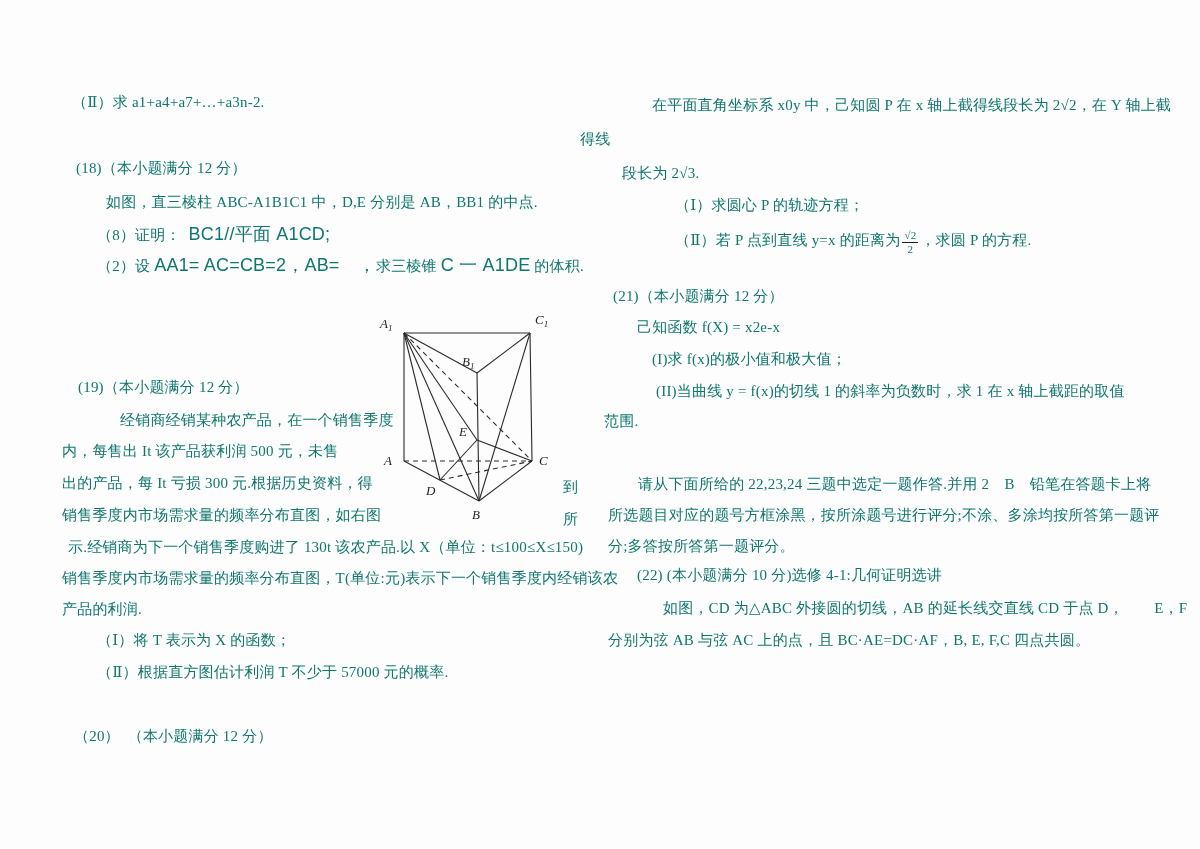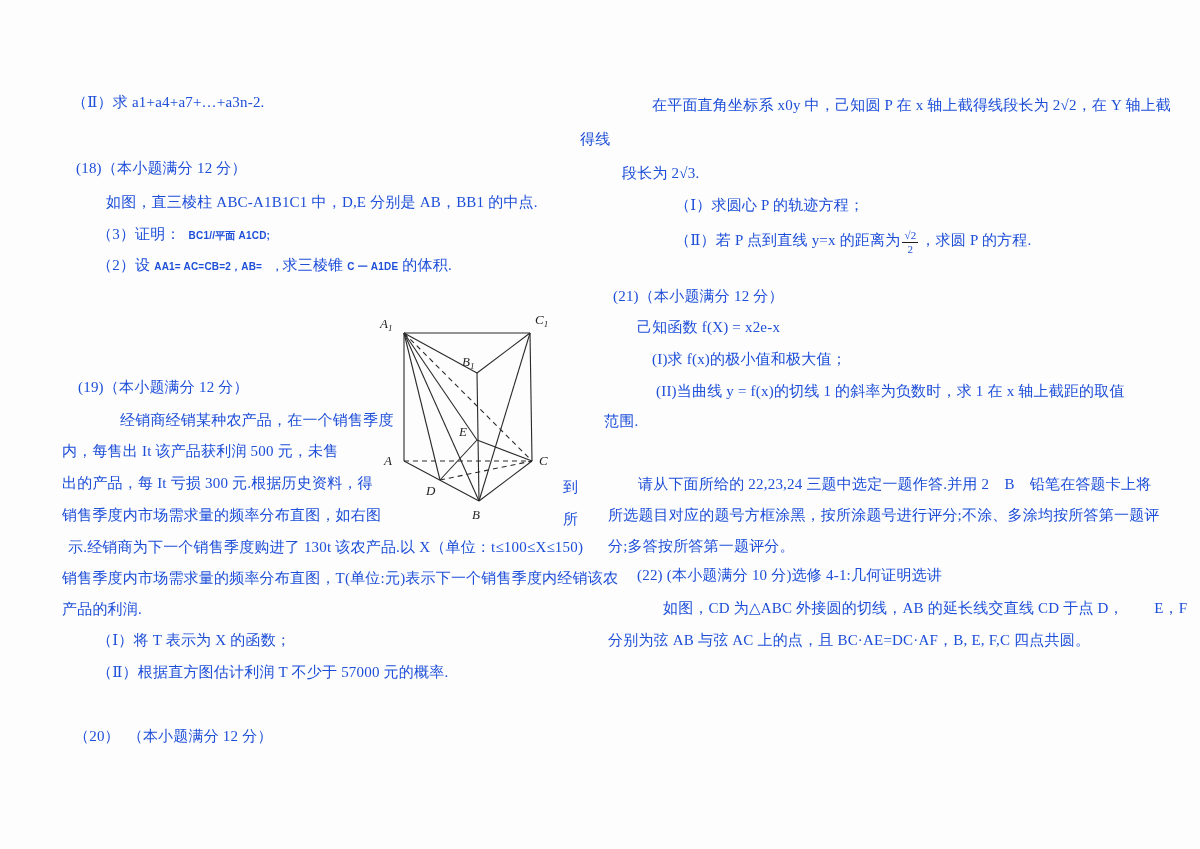--- a/index.html
+++ b/index.html
@@ -3,33 +3,33 @@
 <meta charset="utf-8">
 <style>
   html,body{margin:0;padding:0;}
   .page{
     position:relative;
     width:1200px;
     height:849px;
     background:#fdfdfd;
     font-family:"Liberation Serif","DejaVu Serif",serif;
     font-size:15px;
-    color:#1d4ed8;
+    color:#0f766e;
     overflow:hidden;
   }
   .line{
     position:absolute;
     white-space:pre;
     letter-spacing:0.2px;
     line-height:20px;
   }
   .bs{
     font-family:"Liberation Sans","DejaVu Sans",sans-serif;
-    font-weight:700;
-    font-size:10px;
+    font-weight:400;
+    font-size:18px;
   }
   .frac{
     display:inline-block;
     vertical-align:-8px;
     text-align:center;
     font-size:11px;
     line-height:1.15;
     margin:0 2px;
   }
   .frac .num{display:block;border-bottom:1px solid #1e1e1e;padding:0 2px;}
@@ -55,21 +55,21 @@
 </style>
 </head>
 <body>
 
 <div class="page">
 
   <div class="line" style="left:72px;top:92px">（Ⅱ）求 a1+a4+a7+…+a3n-2.</div>
 
   <div class="line" style="left:76px;top:158px">(18)（本小题满分 12 分）</div>
   <div class="line" style="left:106px;top:192px">如图，直三棱柱 ABC-A1B1C1 中，D,E 分别是 AB，BB1 的中点.</div>
-  <div class="line" style="left:97px;top:224px"><span>（3）证明：  </span><span class="bs">BC1//平面 A1CD;</span></div>
+  <div class="line" style="left:97px;top:224px"><span>（8）证明：  </span><span class="bs">BC1//平面 A1CD;</span></div>
   <div class="line" style="left:97px;top:255px"><span>（2）设 </span><span class="bs">AA1= AC=CB=2，AB=　，</span><span>求三棱锥 </span><span class="bs">C 一 A1DE</span><span> 的体积.</span></div>
 
   <div class="line" style="left:78px;top:377px">(19)（本小题满分 12 分）</div>
   <div class="line" style="left:120px;top:410px">经销商经销某种农产品，在一个销售季度</div>
   <div class="line" style="left:62px;top:441px">内，每售出 It 该产品获利润 500 元，未售</div>
   <div class="line" style="left:62px;top:473px">出的产品，每 It 亏损 300 元.根据历史资料，得</div>
   <div class="line" style="left:563px;top:477px">到</div>
   <div class="line" style="left:62px;top:505px">销售季度内市场需求量的频率分布直图，如右图</div>
   <div class="line" style="left:563px;top:509px">所</div>
   <div class="line" style="left:68px;top:537px">示.经销商为下一个销售季度购进了 130t 该农产品.以 X（单位：t≤100≤X≤150)</div>

